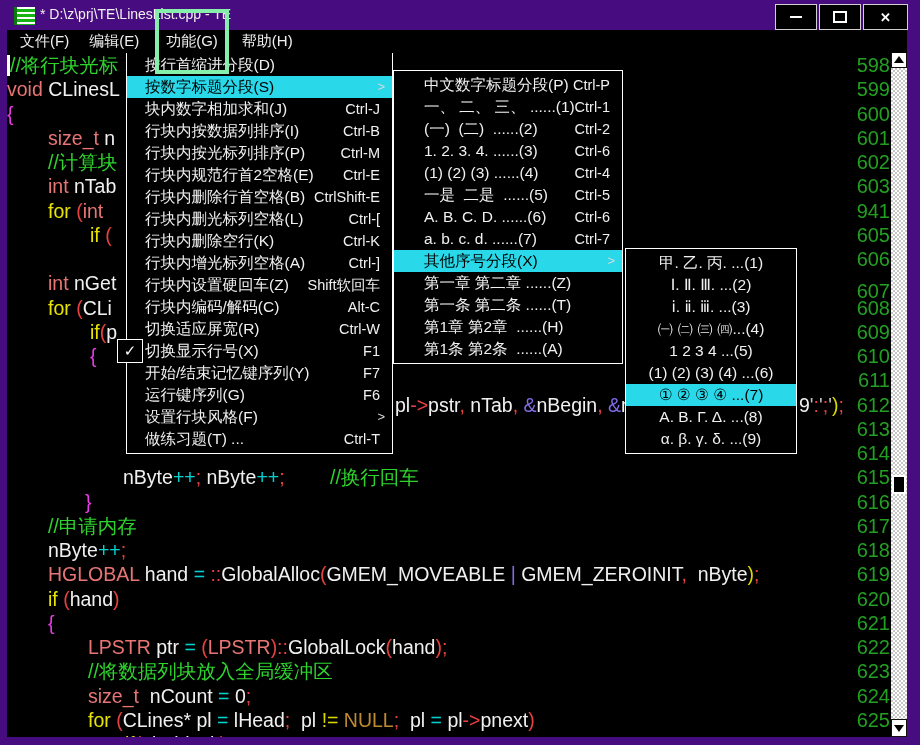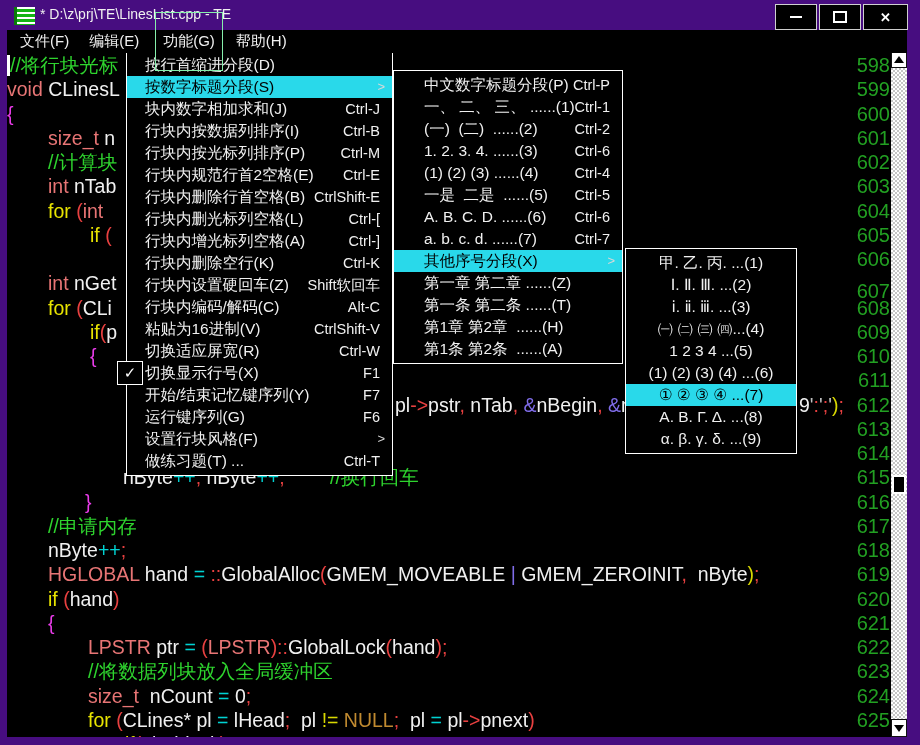--- a/index.html
+++ b/index.html
@@ -15,21 +15,21 @@
             border-left:3px solid #0a7a0a;}
   .title-text{position:absolute;left:40px;top:6px;color:#f0f0f0;font-size:14px;white-space:pre;}
   .winbtn{position:absolute;top:4px;height:24px;width:40px;background:#000;border:1px solid #cfcfcf;
           display:flex;align-items:center;justify-content:center;}
   .wb-min{left:775px;} .wb-max{left:819px;} .wb-close{left:863px;width:43px;color:#fff;font-size:13px;font-weight:bold;}
   .glyph-min{width:12px;height:2px;background:#fff;}
   .glyph-max{width:10px;height:8px;border:2px solid #fff;}
   
   .menubar{position:absolute;left:7px;top:30px;width:900px;height:23px;background:#000;display:flex;align-items:center;}
   .mb-item{color:#f0f0f0;font-size:15px;padding:19px 7px;margin-left:6px;white-space:pre;}
-  .mb-item.open{border:1px solid #86efac;margin-left:9px;}
+  .mb-item.open{border:4px solid #86efac;margin-left:9px;}
   
   #code-area{position:absolute;left:0;top:0;width:920px;height:745px;}
   .code-frag{position:absolute;white-space:pre;font-size:19.5px;line-height:24px;}
   .caret{position:absolute;left:7px;top:55px;width:3px;height:21px;background:#fff;}
   .t-c{color:var(--comment);} .t-k{color:var(--keyword);} .t-f{color:var(--flow);}
   .t-p{color:var(--punct);}  .t-o{color:var(--op);}      .t-y{color:var(--yellowop);}
   .t-a{color:var(--amp);}    .t-i{color:var(--ident);}   .t-b{color:var(--brace);}
   .t-n{color:var(--nullc);}  .t-s{color:var(--strq);}
   #gutter{position:absolute;left:828px;top:0;width:62px;height:745px;}
   .lnum{position:absolute;right:0;color:var(--linenum);font-size:20px;line-height:24px;width:62px;text-align:right;}
@@ -91,21 +91,21 @@
       <div class="code-frag" style="left: 88px; top: 707.75px;"><span class="t-f">for</span><span class="t-p"> (</span><span class="t-i">CLines* pl </span><span class="t-o">=</span><span class="t-i"> lHead</span><span class="t-p">;</span><span class="t-i">  pl </span><span class="t-y">!=</span><span class="t-n"> NULL</span><span class="t-p">;</span><span class="t-i">  pl </span><span class="t-o">=</span><span class="t-i"> pl</span><span class="t-p">-&gt;</span><span class="t-i">pnext</span><span class="t-p">)</span></div>
       <div class="code-frag" style="left: 125px; top: 732px;"><span class="t-f">if</span><span class="t-p">(</span><span class="t-i">pl</span><span class="t-p">-&gt;</span><span class="t-i">block</span><span class="t-p">)</span></div>
     </div>
   <div id="gutter">
       <div class="lnum" style="top: 53px;">598</div>
       <div class="lnum" style="top: 77.25px;">599</div>
       <div class="lnum" style="top: 101.5px;">600</div>
       <div class="lnum" style="top: 125.75px;">601</div>
       <div class="lnum" style="top: 150px;">602</div>
       <div class="lnum" style="top: 174.25px;">603</div>
-      <div class="lnum" style="top: 198.5px;">604</div>
+      <div class="lnum" style="top: 198.5px;">941</div>
       <div class="lnum" style="top: 222.75px;">605</div>
       <div class="lnum" style="top: 247px;">606</div>
       <div class="lnum" style="top: 271.25px; margin-top: 8px;">607</div>
       <div class="lnum" style="top: 295.5px;">608</div>
       <div class="lnum" style="top: 319.75px;">609</div>
       <div class="lnum" style="top: 344px;">610</div>
       <div class="lnum" style="top: 368.25px;">611</div>
       <div class="lnum" style="top: 392.5px;">612</div>
       <div class="lnum" style="top: 416.75px;">613</div>
       <div class="lnum" style="top: 441px;">614</div>
@@ -134,25 +134,24 @@
 
   <div class="menu m1" id="menu1" style="left:126px;top:50px;width:267px;">
       <div class="mi"><span class="mi-label">按行首缩进分段(D)</span></div>
       <div class="mi hl"><span class="mi-label">按数字标题分段(S)</span><span class="mi-arrow">&gt;</span></div>
       <div class="mi"><span class="mi-label">块内数字相加求和(J)</span><span class="mi-shortcut">Ctrl-J</span></div>
       <div class="mi"><span class="mi-label">行块内按数据列排序(I)</span><span class="mi-shortcut">Ctrl-B</span></div>
       <div class="mi"><span class="mi-label">行块内按光标列排序(P)</span><span class="mi-shortcut">Ctrl-M</span></div>
       <div class="mi"><span class="mi-label">行块内规范行首2空格(E)</span><span class="mi-shortcut">Ctrl-E</span></div>
       <div class="mi"><span class="mi-label">行块内删除行首空格(B)</span><span class="mi-shortcut">CtrlShift-E</span></div>
       <div class="mi"><span class="mi-label">行块内删光标列空格(L)</span><span class="mi-shortcut">Ctrl-[</span></div>
+      <div class="mi"><span class="mi-label">行块内删除空行(K)</span><span class="mi-shortcut">Ctrl-K</span></div>
       <div class="mi"><span class="mi-label">行块内增光标列空格(A)</span><span class="mi-shortcut">Ctrl-]</span></div>
-      <div class="mi"><span class="mi-label">行块内删除空行(K)</span><span class="mi-shortcut">Ctrl-K</span></div>
       <div class="mi"><span class="mi-label">行块内设置硬回车(Z)</span><span class="mi-shortcut">Shift软回车</span></div>
       <div class="mi"><span class="mi-label">行块内编码/解码(C)</span><span class="mi-shortcut">Alt-C</span></div>
-      <div class="mi"><span class="mi-label">粘贴为16进制(V)</span><span class="mi-shortcut">CtrlShift-V</span></div>
       <div class="mi"><span class="mi-label">切换适应屏宽(R)</span><span class="mi-shortcut">Ctrl-W</span></div>
       <div class="mi"><span class="mi-label">切换显示行号(X)</span><span class="mi-shortcut">F1</span><span class="mi-check">✓</span></div>
       <div class="mi"><span class="mi-label">开始/结束记忆键序列(Y)</span><span class="mi-shortcut">F7</span></div>
       <div class="mi"><span class="mi-label">运行键序列(G)</span><span class="mi-shortcut">F6</span></div>
       <div class="mi"><span class="mi-label">设置行块风格(F)</span><span class="mi-arrow">&gt;</span></div>
       <div class="mi"><span class="mi-label">做练习题(T) ...</span><span class="mi-shortcut">Ctrl-T</span></div>
     </div>
   <div class="menu m2" id="menu2" style="left:393px;top:70px;width:230px;">
       <div class="mi"><span class="mi-label">中文数字标题分段(P)</span><span class="mi-shortcut">Ctrl-P</span></div>
       <div class="mi"><span class="mi-label">一、 二、 三、 ......(1)</span><span class="mi-shortcut">Ctrl-1</span></div>

